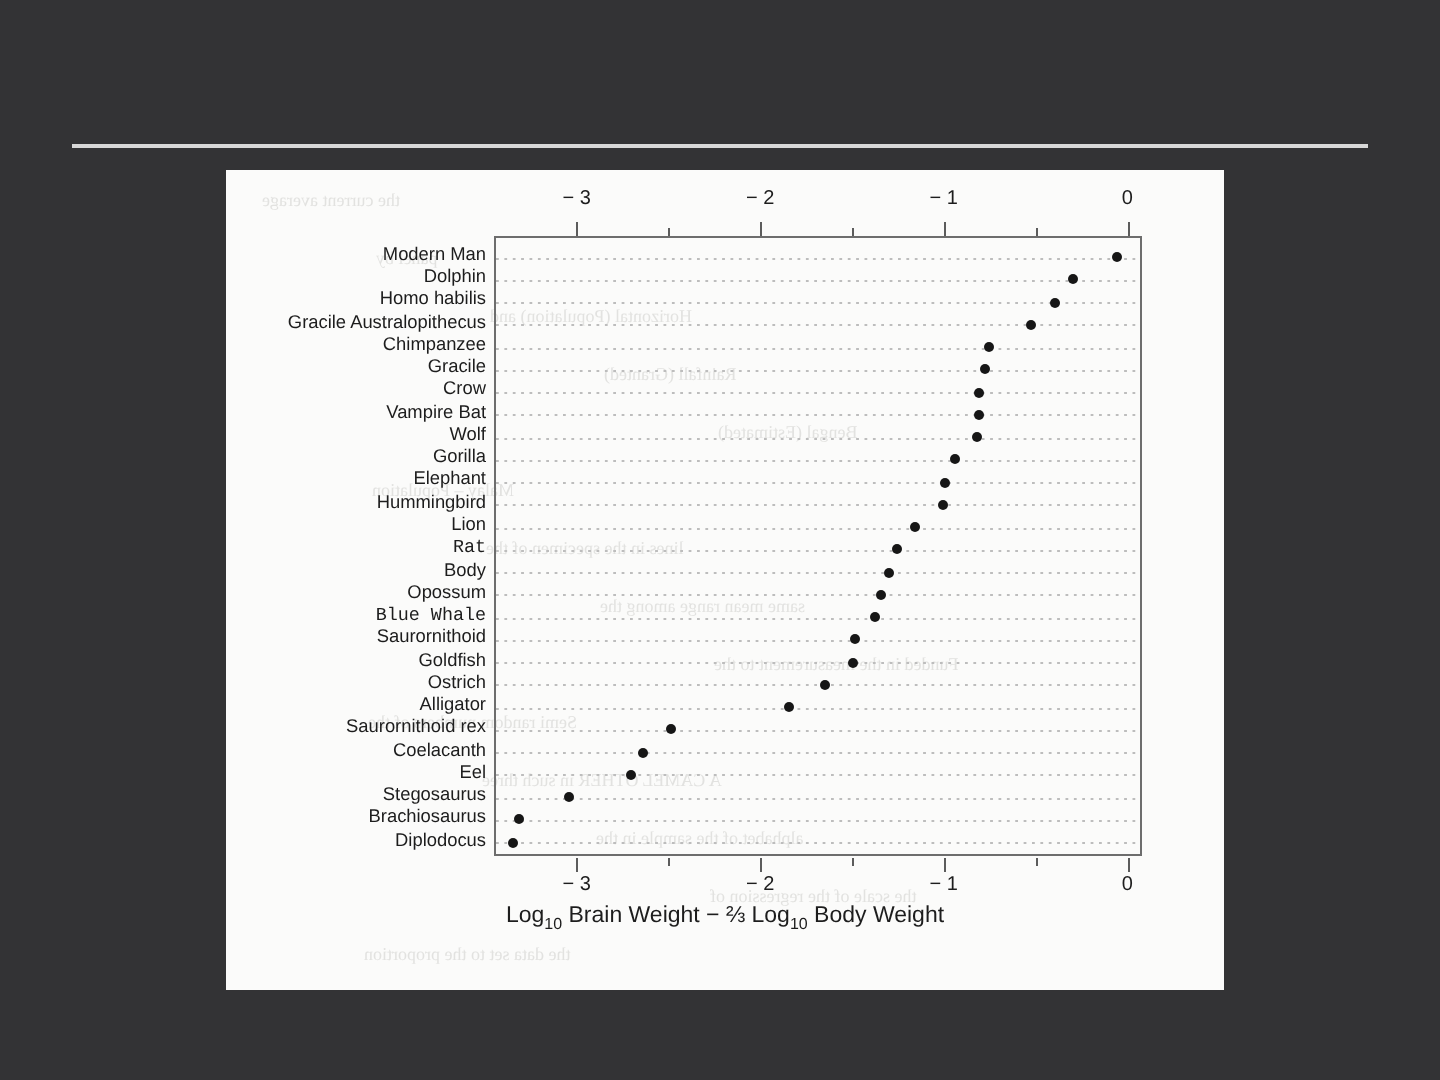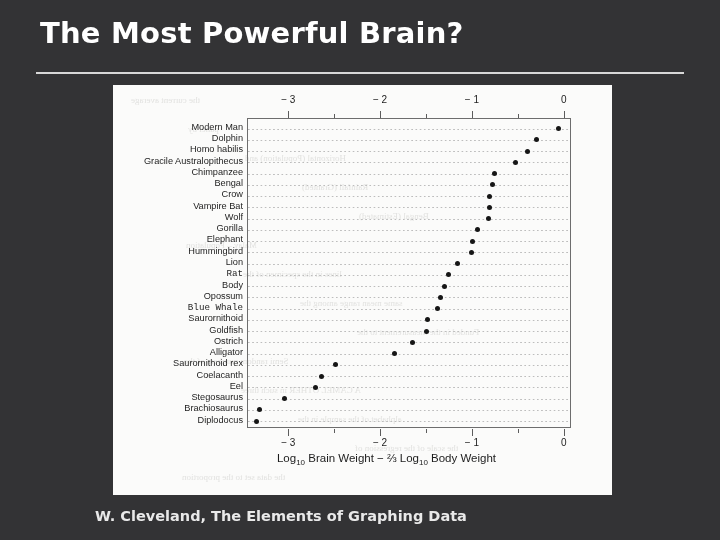--- a/index.html
+++ b/index.html
@@ -66,37 +66,36 @@
   .tick.major{height:7px;}
   .tick.minor{height:4px;}
   .axis-num{
     position:absolute;color:#1d1d1d;font-size:10px;
     white-space:nowrap;text-align:center;
     font-family:"Liberation Sans", sans-serif;
   }
   #xlabel{
     position:absolute;left:0;width:499px;top:367px;
     text-align:center;color:#1d1d1d;font-size:11.5px;
-    font-family:"Liberation Sans", sans-serif;white-space:nowrap;margin-left:24px;
+    font-family:"Liberation Sans", sans-serif;white-space:nowrap;
   }
   #xlabel sub{font-size:8px;}
 
   
   #footer{
     position:absolute;left:95px;top:508px;width:560px;
     color:#e9e9e9;font-size:14.5px;font-weight:bold;
     font-family:"DejaVu Sans", sans-serif;white-space:nowrap;
   }
 </style>
 </head>
 <body>
 
 <div id="slide">
 
-  <div id="title">The Most Powerful Brain?</div>
   <div id="title-rule"></div>
 
   <div id="figure-panel">
     <div id="ghost-layer">
         <div class="ghost" style="left: 18px; top: 10px; transform: scaleX(-1);">the current average</div>
         <div class="ghost" style="left: 75px; top: 39px; transform: scaleX(-1);">panel by</div>
         <div class="ghost" style="left: 132px; top: 68px; transform: scaleX(-1);">Horizontal (Population) and</div>
         <div class="ghost" style="left: 189px; top: 97px; transform: scaleX(-1);">Rainfall (Granted)</div>
         <div class="ghost" style="left: 246px; top: 126px; transform: scaleX(-1);">Bengal (Estimated)</div>
         <div class="ghost" style="left: 73px; top: 155px; transform: scaleX(-1);">Malay – Population</div>
@@ -108,21 +107,21 @@
         <div class="ghost" style="left: 185px; top: 329px; transform: scaleX(-1);">alphabet of the sample in the</div>
         <div class="ghost" style="left: 242px; top: 358px; transform: scaleX(-1);">the scale of the regression of</div>
         <div class="ghost" style="left: 69px; top: 387px; transform: scaleX(-1);">the data set to the proportion</div>
       </div>
     <div id="labels-col">
         <div class="cat-label" style="top: 4.96px;">Modern Man</div>
         <div class="cat-label" style="top: 16.22px;">Dolphin</div>
         <div class="cat-label" style="top: 27.47px;">Homo habilis</div>
         <div class="cat-label" style="top: 38.72px;">Gracile Australopithecus</div>
         <div class="cat-label" style="top: 49.97px;">Chimpanzee</div>
-        <div class="cat-label" style="top: 61.23px;">Bengal</div>
+        <div class="cat-label" style="top: 61.23px;">Gracile</div>
         <div class="cat-label" style="top: 72.48px;">Crow</div>
         <div class="cat-label" style="top: 83.73px;">Vampire Bat</div>
         <div class="cat-label" style="top: 94.98px;">Wolf</div>
         <div class="cat-label" style="top: 106.23px;">Gorilla</div>
         <div class="cat-label" style="top: 117.49px;">Elephant</div>
         <div class="cat-label" style="top: 128.74px; margin-left: 44px;">Hummingbird</div>
         <div class="cat-label" style="top: 139.99px;">Lion</div>
         <div class="cat-label" style="top: 151.24px; font-family: Liberation Mono, monospace;">Rat</div>
         <div class="cat-label" style="top: 162.5px;">Body</div>
         <div class="cat-label" style="top: 173.75px;">Opossum</div>
@@ -214,15 +213,14 @@
         <div class="axis-num" style="left: 247.088px; width: 40px; top: 9px;">− 2</div>
         <div class="axis-num" style="left: 247.088px; width: 40px; top: 352px;">− 2</div>
         <div class="axis-num" style="left: 338.873px; width: 40px; top: 9px;">− 1</div>
         <div class="axis-num" style="left: 338.873px; width: 40px; top: 352px;">− 1</div>
         <div class="axis-num" style="left: 430.657px; width: 40px; top: 9px;">0</div>
         <div class="axis-num" style="left: 430.657px; width: 40px; top: 352px;">0</div>
       </div>
     <div id="xlabel">Log<sub>10</sub> Brain Weight − ⅔ Log<sub>10</sub> Body Weight</div>
   </div>
 
-  <div id="footer">W. Cleveland, The Elements of Graphing Data</div>
 
 </div>
 
 </body></html>

